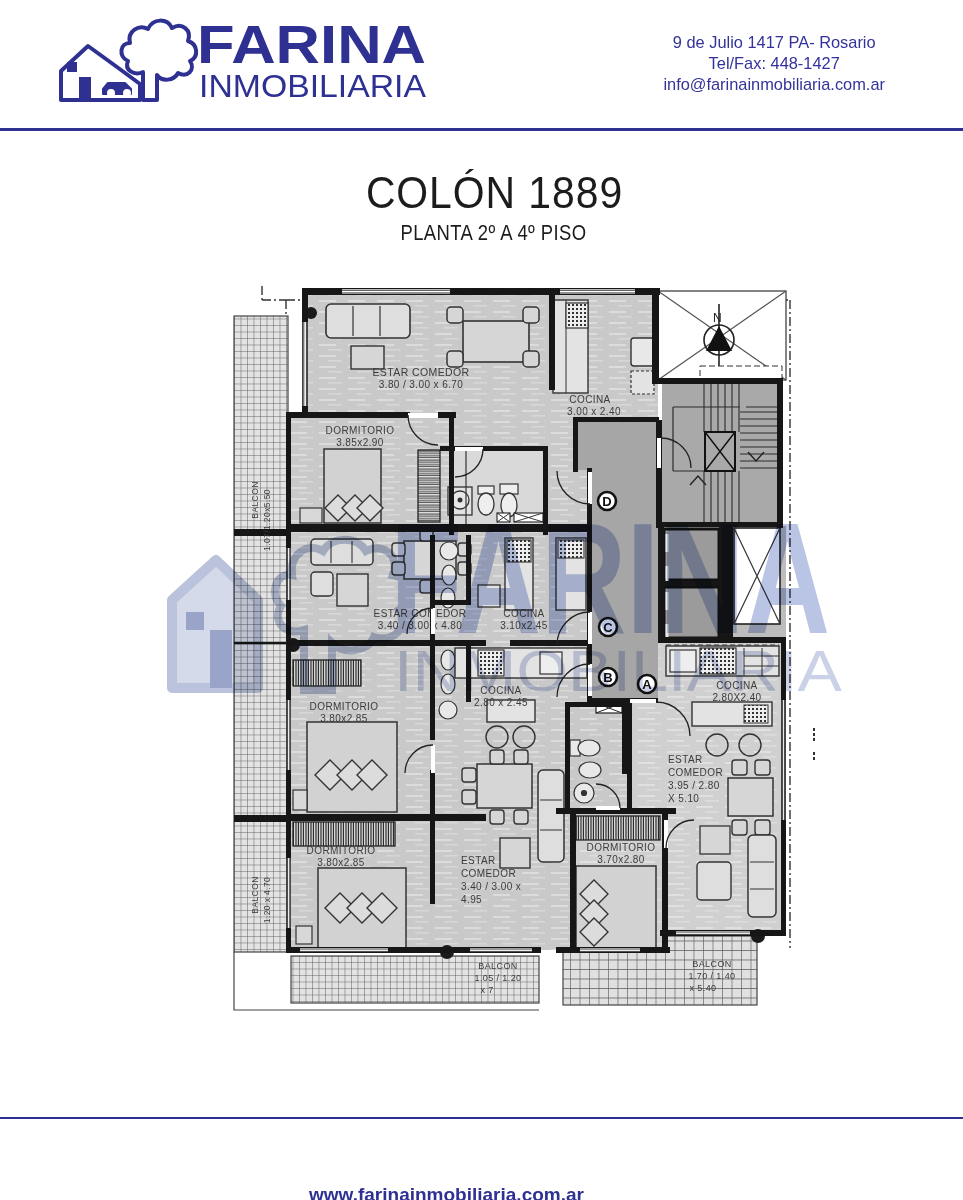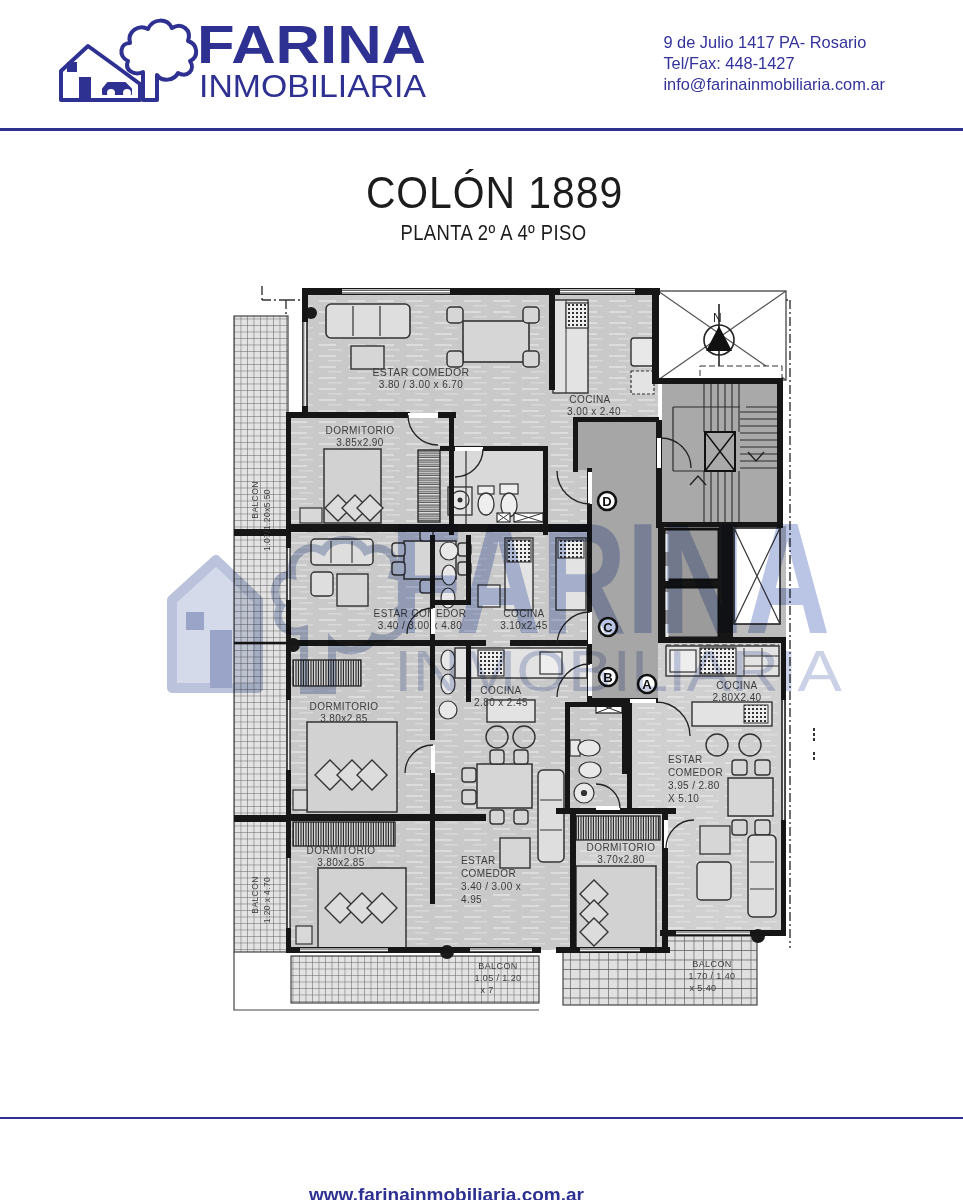--- a/index.html
+++ b/index.html
@@ -1,18 +1,18 @@
 <!DOCTYPE html>
 <html><head>
 <meta charset="utf-8">
 <style>
   html,body{margin:0;padding:0;}
   body{width:963px;height:1200px;background:#ffffff;font-family:"Liberation Sans",sans-serif;position:relative;overflow:hidden;}
   .abs{position:absolute;}
-  .hdrtxt{color:#33339b;font-size:16.4px;line-height:21px;text-align:left;}
+  .hdrtxt{color:#33339b;font-size:16.4px;line-height:21px;text-align:center;}
 </style>
 </head>
 <body>
 
 <svg class="abs" style="left:0;top:0" width="460" height="115" viewBox="0 0 460 115">
   <g fill="none" stroke="#2e3192" stroke-width="4" stroke-linejoin="round">
 
     <path d="M61 100 L61 71 L88 46 L117 67 L140 84 L140 100 Z"></path>
 
     <rect x="67" y="62" width="10" height="10" fill="#2e3192" stroke="none"></rect>

